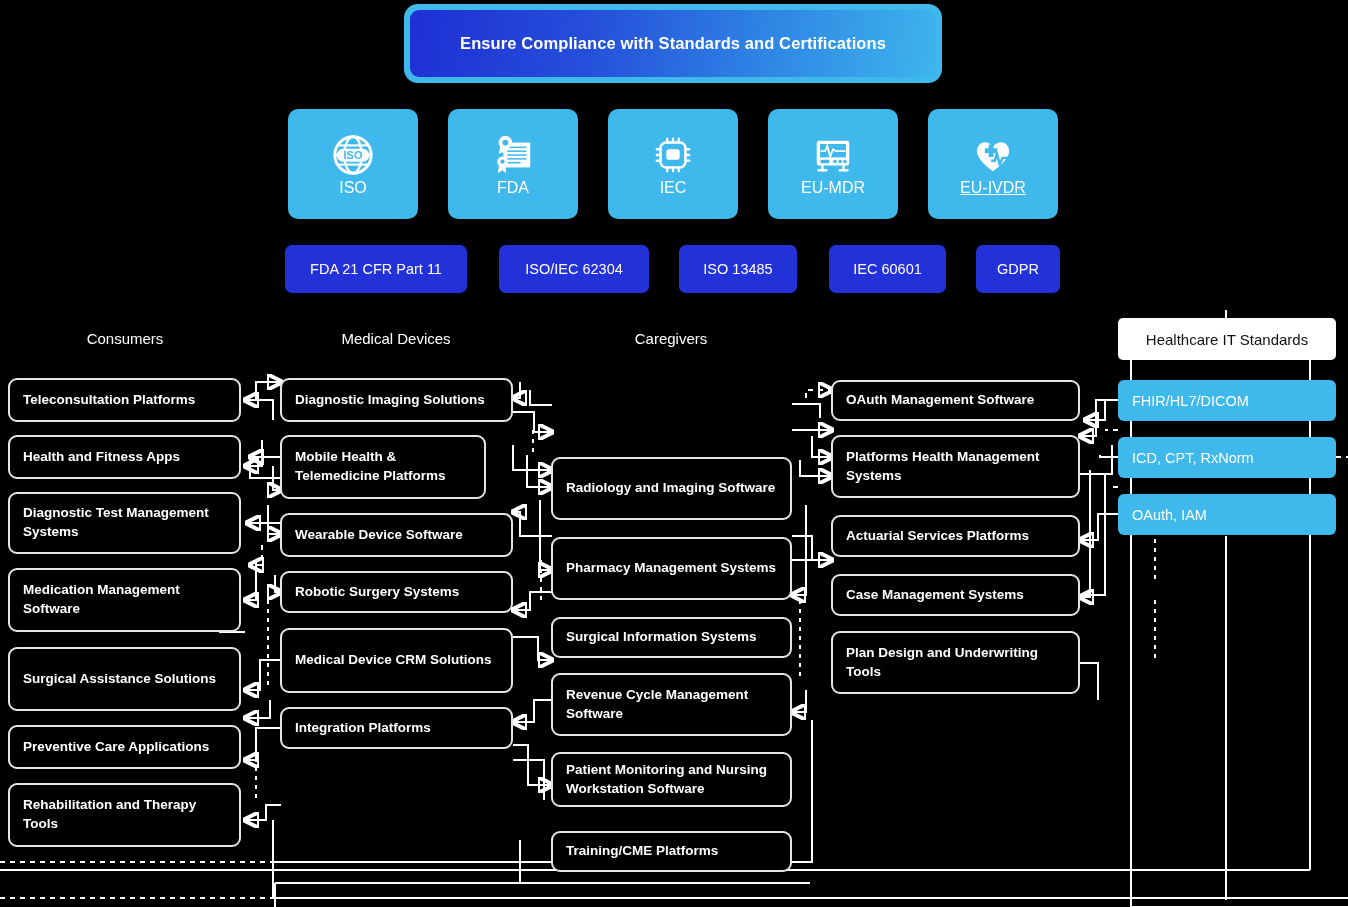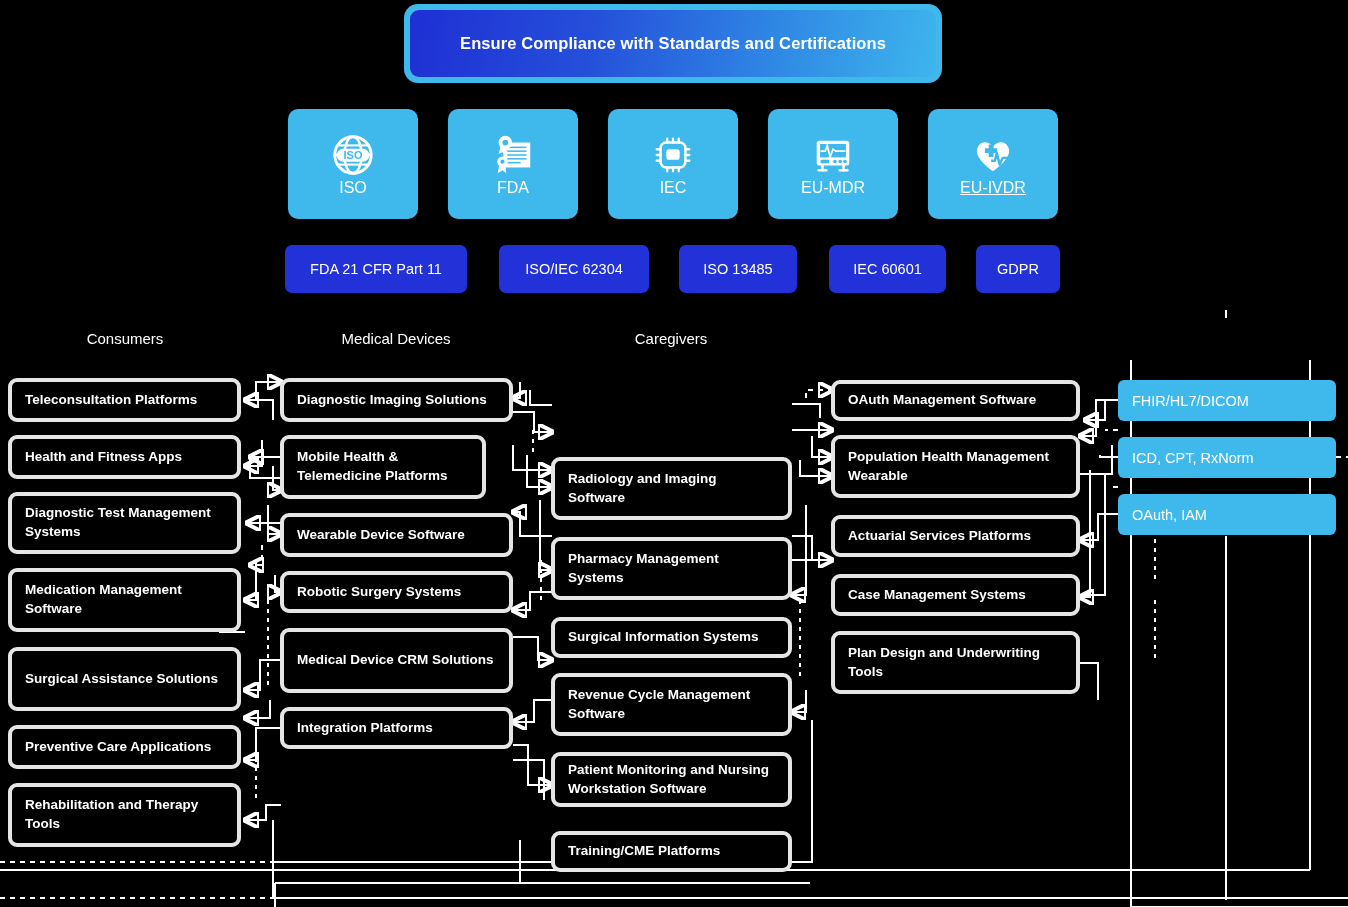--- a/index.html
+++ b/index.html
@@ -53,21 +53,21 @@
   .std-head{
     position:absolute;left:1118px;top:318px;width:218px;height:42px;
     background:#fff;color:#111;border-radius:5px;
     display:flex;align-items:center;justify-content:center;
     font-size:15px;
   }
 
   
   .node{
     position:absolute;box-sizing:border-box;
-    border:4px solid #e5e5e5;border-radius:9px;background:#000;
+    border:2px solid #e5e5e5;border-radius:9px;background:#000;
     color:#fff;font-size:13.5px;font-weight:bold;line-height:1.38;
     display:flex;align-items:center;
     padding:6px 13px;
   }
   .node.blue{
     background:#3fb9ec;border:none;font-weight:normal;font-size:14.5px;
     border-radius:6px;padding-left:14px;
   }
 
   
@@ -176,20 +176,21 @@
     <div class="pill" style="left:214px;width:150px;">ISO/IEC 62304</div>
     <div class="pill" style="left:394px;width:118px;">ISO 13485</div>
     <div class="pill" style="left:544px;width:117px;">IEC 60601</div>
     <div class="pill" style="left:691px;width:84px;">GDPR</div>
   </div>
 
   <div class="col-head" style="left:25px;top:330px;width:200px;">Consumers</div>
   <div class="col-head" style="left:296px;top:330px;width:200px;">Medical Devices</div>
   <div class="col-head" style="left:571px;top:330px;width:200px;">Caregivers</div>
   <div class="col-head" style="left:865px;top:330px;width:200px;margin-top:48px;">Insurance Companies</div>
+  <div class="std-head">Healthcare IT Standards</div>
 
   <svg class="wires" viewBox="0 0 1348 907">
     <defs>
       <marker id="ar" markerWidth="8" markerHeight="8" refX="7" refY="4" orient="auto">
         <path d="M0,0 L8,4 L0,8 Z" fill="#fff"></path>
       </marker>
       <marker id="arL" markerWidth="8" markerHeight="8" refX="7" refY="4" orient="auto">
         <path d="M0,0 L8,4 L0,8 Z" fill="#fff"></path>
       </marker>
     </defs>
@@ -284,21 +285,21 @@
   <div class="node" style="left:280px;top:707px;width:233px;height:42px;">Integration Platforms</div>
 
   <div class="node" style="left:551px;top:457px;width:241px;height:63px;">Radiology and Imaging Software</div>
   <div class="node" style="left:551px;top:537px;width:241px;height:63px;">Pharmacy Management Systems</div>
   <div class="node" style="left:551px;top:617px;width:241px;height:41px;">Surgical Information Systems</div>
   <div class="node" style="left:551px;top:673px;width:241px;height:63px;">Revenue Cycle Management Software</div>
   <div class="node" style="left:551px;top:752px;width:241px;height:55px;">Patient Monitoring and Nursing Workstation Software</div>
   <div class="node" style="left:551px;top:831px;width:241px;height:41px;">Training/CME Platforms</div>
 
   <div class="node" style="left:831px;top:380px;width:249px;height:41px;">OAuth Management Software</div>
-  <div class="node" style="left:831px;top:435px;width:249px;height:63px;">Population Health Management Wearable</div>
+  <div class="node" style="left:831px;top:435px;width:249px;height:63px;">Platforms Health Management Systems</div>
   <div class="node" style="left:831px;top:515px;width:249px;height:42px;">Actuarial Services Platforms</div>
   <div class="node" style="left:831px;top:574px;width:249px;height:42px;">Case Management Systems</div>
   <div class="node" style="left:831px;top:631px;width:249px;height:63px;">Plan Design and Underwriting Tools</div>
 
   <div class="node blue" style="left:1118px;top:380px;width:218px;height:41px;">FHIR/HL7/DICOM</div>
   <div class="node blue" style="left:1118px;top:437px;width:218px;height:41px;">ICD, CPT, RxNorm</div>
   <div class="node blue" style="left:1118px;top:494px;width:218px;height:41px;">OAuth, IAM</div>
 
 </div>
 

